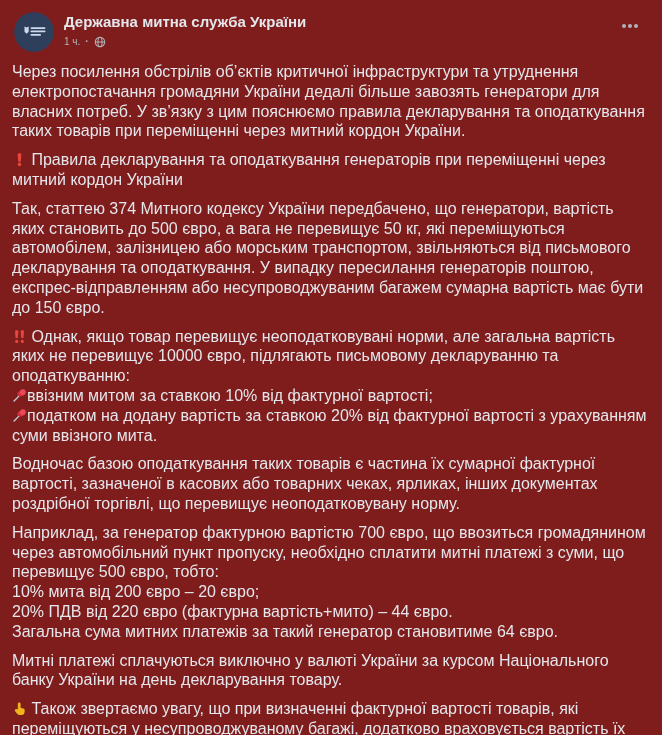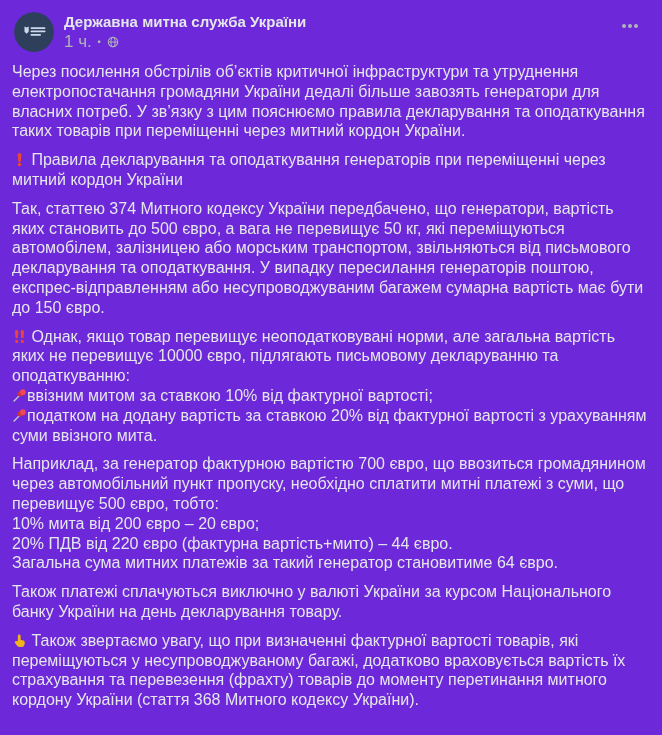--- a/index.html
+++ b/index.html
@@ -1,26 +1,26 @@
 <!DOCTYPE html>
 <html><head>
 <meta charset="utf-8">
 <style>
   html,body{margin:0;padding:0;background:#18191a;}
   .card{
     width:662px;height:735px;box-sizing:border-box;overflow:hidden;
-    background:#6d28d9;color:#e4e6eb;
+    background:#7f1d1d;color:#e4e6eb;
     font-family:"Liberation Sans",sans-serif;
   }
   .post-header{display:flex;align-items:flex-start;padding:12px 16px 2px 14px;}
   .avatar{width:40px;height:40px;border-radius:50%;flex:0 0 40px;cursor:pointer;overflow:hidden;}
   .header-meta{margin-left:10px;flex:1 1 auto;min-width:0;}
   .page-name{font-size:15px;font-weight:bold;color:#e4e6eb;line-height:20px;cursor:pointer;}
   .sub-row{display:flex;align-items:center;gap:5px;margin-top:1px;
-           font-size:17px;color:#b0b3b8;line-height:17px;}
+           font-size:10px;color:#b0b3b8;line-height:17px;}
   .sub-row .dot{font-weight:bold;}
   .menu-btn{width:32px;height:32px;border:none;background:transparent;border-radius:50%;
             display:flex;align-items:center;justify-content:center;cursor:pointer;padding:0;margin-top:-2px;}
   .post-body{padding:8px 12px 12px;font-size:16px;line-height:19.8px;color:#e4e6eb;}
   .post-body p{margin:0 0 9px 0;}
   .post-body p:last-child{margin-bottom:0;}
   .emoji{display:inline-block;vertical-align:-2px;line-height:0;}
   .emoji svg{display:inline-block;}
   .privacy{display:inline-flex;line-height:0;}
 </style>
@@ -80,20 +80,21 @@
             <circle cx="11" cy="13.2" r="1.7" fill="#e8453c"></circle>
           </svg></span> Однак, якщо товар перевищує неоподатковувані норми, але загальна вартість яких не перевищує 10000 євро, підлягають письмовому декларуванню та оподаткуванню:<br><span class="emoji"><svg width="15" height="15" viewBox="0 0 16 16">
             <path d="M2.2 13.8 7.6 8.4" stroke="#c6ccd4" stroke-width="1.5" stroke-linecap="round" fill="none"></path>
             <path d="M8.6 2.9l4.5 4.5-1.9 1.2c-1 .6-2.3.7-3.4.2L6 8.2c-.5-1.1-.4-2.4.2-3.4z" fill="#cc3340"></path>
             <circle cx="11.6" cy="4.4" r="3" fill="#ee4956"></circle>
           </svg></span>ввізним митом за ставкою 10% від фактурної вартості;<br><span class="emoji"><svg width="15" height="15" viewBox="0 0 16 16">
             <path d="M2.2 13.8 7.6 8.4" stroke="#c6ccd4" stroke-width="1.5" stroke-linecap="round" fill="none"></path>
             <path d="M8.6 2.9l4.5 4.5-1.9 1.2c-1 .6-2.3.7-3.4.2L6 8.2c-.5-1.1-.4-2.4.2-3.4z" fill="#cc3340"></path>
             <circle cx="11.6" cy="4.4" r="3" fill="#ee4956"></circle>
           </svg></span>податком на додану вартість за ставкою 20% від фактурної вартості з урахуванням суми ввізного мита.</p>
+      <p>Водночас базою оподаткування таких товарів є частина їх сумарної фактурної вартості, зазначеної в касових або товарних чеках, ярликах, інших документах роздрібної торгівлі, що перевищує неоподатковувану норму.</p>
       <p>Наприклад, за генератор фактурною вартістю 700 євро, що ввозиться громадянином через автомобільний пункт пропуску, необхідно сплатити митні платежі з суми, що перевищує 500 євро, тобто:<br>10% мита від 200 євро – 20 євро;<br>20% ПДВ від 220 євро (фактурна вартість+мито) – 44 євро.<br>Загальна сума митних платежів за такий генератор становитиме 64 євро.</p>
-      <p>Також платежі сплачуються виключно у валюті України за курсом Національного банку України на день декларування товару.</p>
+      <p>Митні платежі сплачуються виключно у валюті України за курсом Національного банку України на день декларування товару.</p>
       <p><span class="emoji"><svg width="15" height="15" viewBox="0 0 16 16">
             <path d="M6.2 8.5V3.2c0-.9.7-1.6 1.5-1.6s1.5.7 1.5 1.6v4.1l2.8.6c1 .2 1.7 1.1 1.6 2.1l-.3 2.4a3 3 0 0 1-3 2.6H8.1c-.9 0-1.8-.4-2.4-1.1L3.4 11c-.5-.6-.5-1.5.1-2 .6-.5 1.5-.5 2 .1z" fill="#f1b31c"></path>
           </svg></span> Також звертаємо увагу, що при визначенні фактурної вартості товарів, які переміщуються у несупроводжуваному багажі, додатково враховується вартість їх страхування та перевезення (фрахту) товарів до моменту перетинання митного кордону України (стаття 368 Митного кодексу України).</p>
     </div>
 
 </div>
 
 </body></html>

